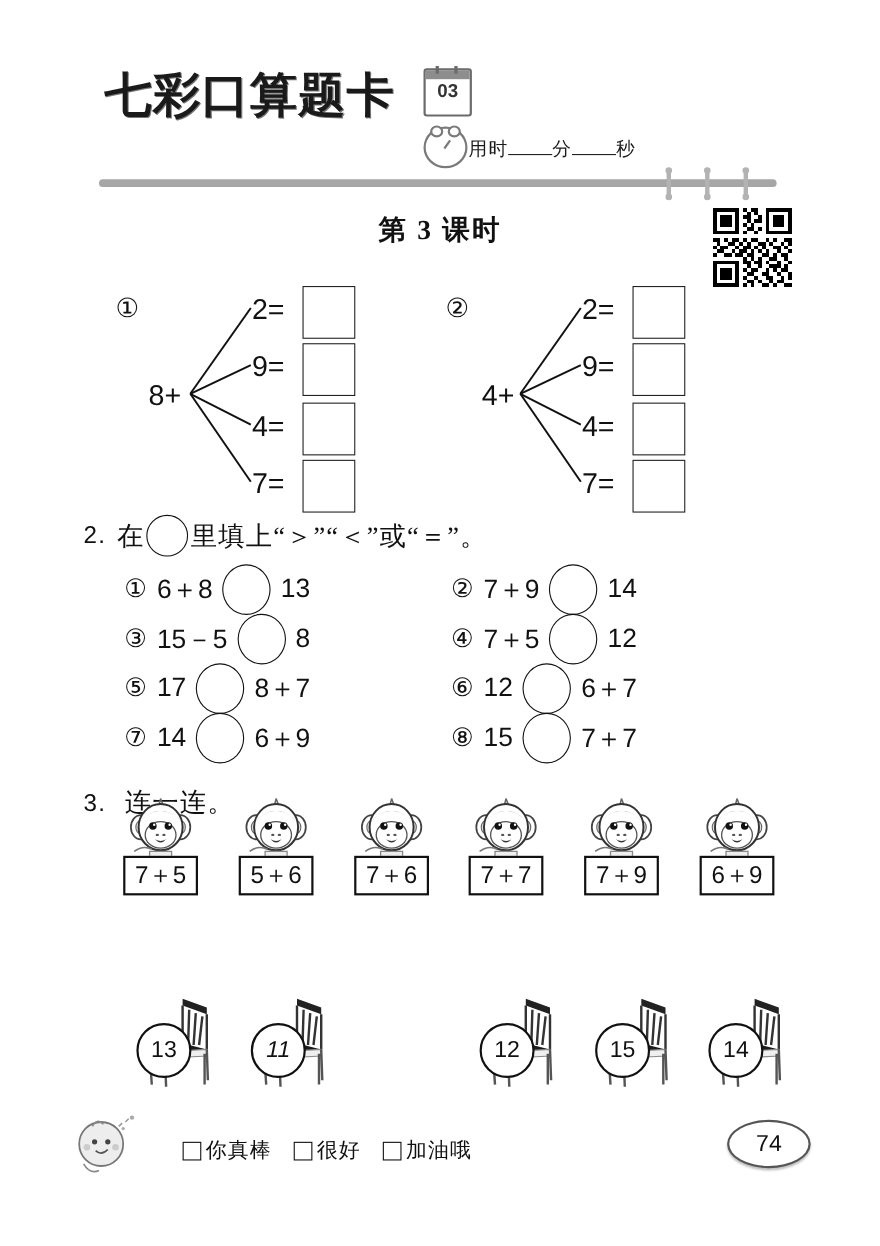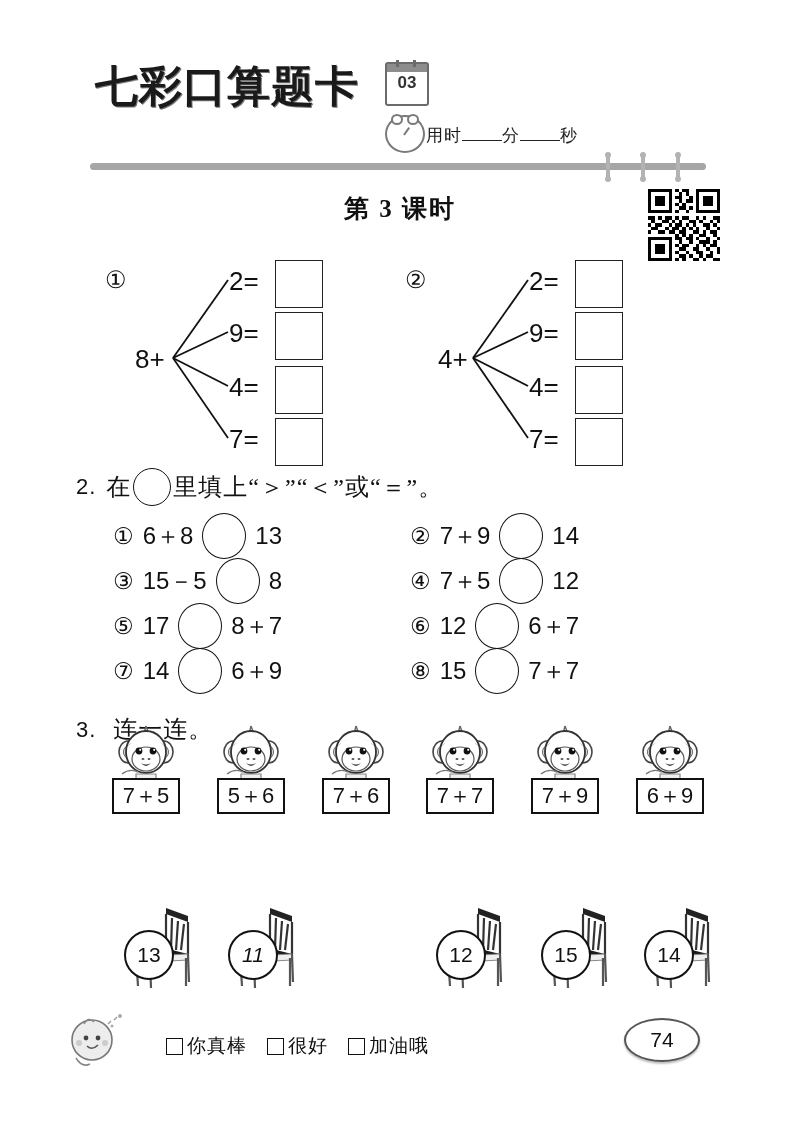--- a/index.html
+++ b/index.html
@@ -153,21 +153,21 @@
   .footer-checks{
     position:absolute;left:142px;top:1033px;
     font-size:19px;letter-spacing:1px;color:#111;white-space:nowrap;
     display:flex;align-items:center;gap:20px;margin-left:24px;
   }
   .chk{display:inline-flex;align-items:center;gap:4px;}
   .chk .box{
     display:inline-block;width:15px;height:15px;border:1.8px solid #111;background:#fff;
   }
   .pagenum{
-    position:absolute;left:624px;top:1018px;width:72px;height:40px;
+    position:absolute;left:661px;top:1018px;width:72px;height:40px;
     border:2px solid #555;border-radius:50%;background:#fff;
     display:flex;align-items:center;justify-content:center;
     font-size:21px;font-family:"Liberation Sans",sans-serif;color:#111;
     box-shadow:0 2px 2px rgba(0,0,0,.25);
   }
 </style>
 </head>
 <body>
 
 <div class="page">

